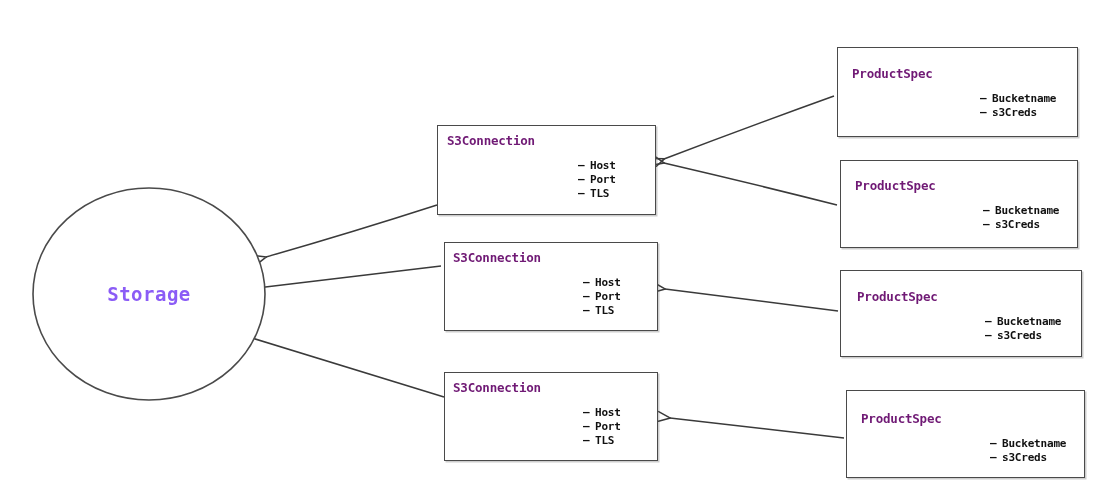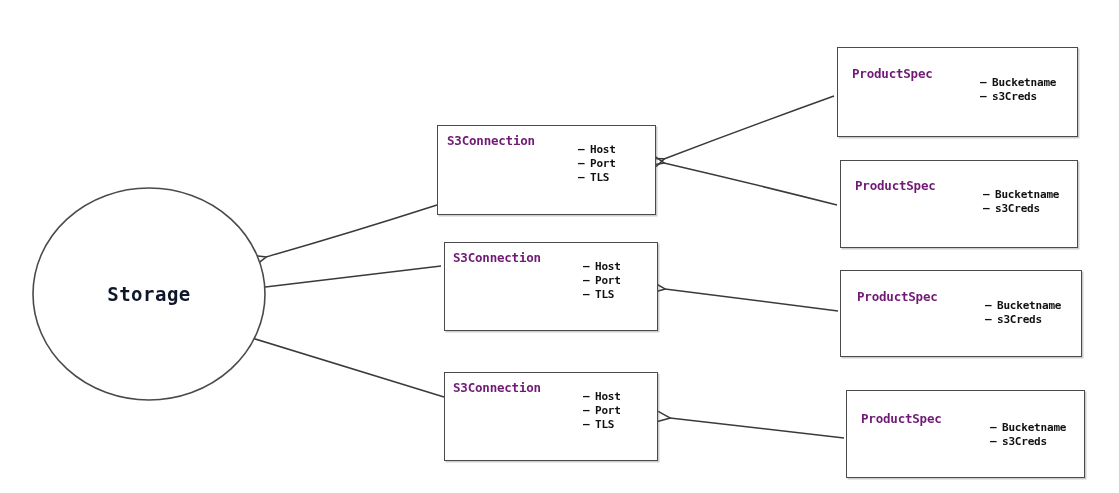--- a/index.html
+++ b/index.html
@@ -43,34 +43,35 @@
   }
   .node-attrs {
     position: absolute;
     font-family: "DejaVu Sans Mono", monospace;
     font-size: 11px;
     font-weight: 700;
     color: #111111;
     line-height: 14px;
     letter-spacing: -0.2px;
     white-space: nowrap;
+    margin-top: 16px;
   }
   .attr-row {
     white-space: nowrap;
   }
   .attr-dash {
     display: inline-block;
     width: 12px;
   }
   .circle-label {
     position: absolute;
     font-family: "DejaVu Sans Mono", monospace;
     font-size: 19px;
     font-weight: 700;
-    color: #0f172a;
+    color: #8b5cf6;
     letter-spacing: 0.5px;
     white-space: nowrap;
     text-align: center;
   }
 </style>
 </head>
 <body>
 
 <div id="canvas">
 

